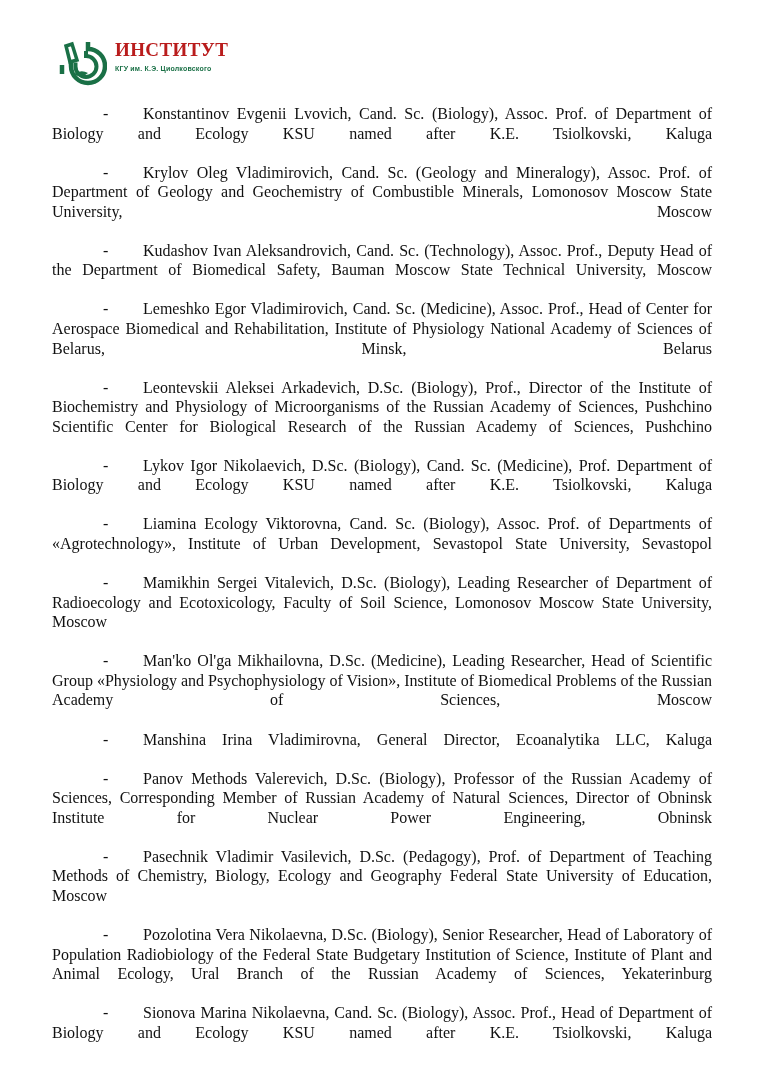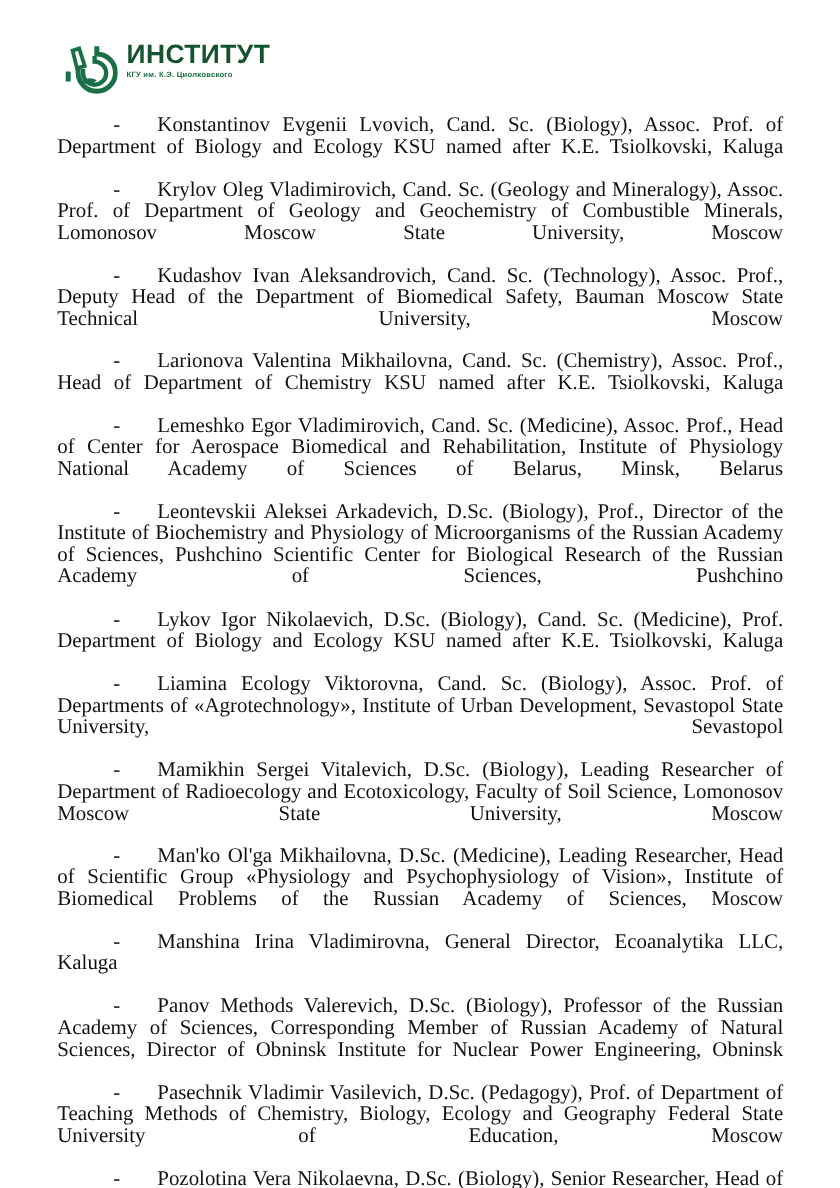--- a/index.html
+++ b/index.html
@@ -31,26 +31,26 @@
     flex: 0 0 auto;
     display: block;
   }
   .logo-text-block {
     display: flex;
     flex-direction: column;
     justify-content: flex-start;
     padding-top: 1px;
   }
   .logo-line {
-    font-family: Liberation Sans, sans-serif;
+    font-family: Liberation Serif, serif;
     font-weight: bold;
-    font-size: 24px;
+    font-size: 19px;
     line-height: 21px;
     letter-spacing: 0.4px;
-    color: #14532d;
+    color: #b91c1c;
     white-space: nowrap;
   }
   .logo-sub {
     font-family: "Liberation Sans", "DejaVu Sans", sans-serif;
     font-weight: bold;
     font-size: 7px;
     line-height: 11px;
     letter-spacing: 0.2px;
     color: #1a7046;
     margin-top: 3px;
@@ -60,21 +60,21 @@
   
   .doc-body {
     position: absolute;
     left: 52px;
     top: 104px;
     width: 660px;
   }
   p.entry {
     margin: 0;
     padding: 0;
-    font-size: 19px;
+    font-size: 16px;
     line-height: 19.55px;
     text-align: justify;
     text-indent: 0;
     hyphens: none;
   }
   p.entry .bullet-dash {
     display: inline-block;
     width: 40px;
     text-indent: 0;
   }
@@ -110,21 +110,20 @@
   <div class="logo-text-block">
     <div class="logo-line">ИНСТИТУТ</div>
     <div class="logo-sub">КГУ им. К.Э. Циолковского</div>
   </div>
 </div>
 
 <div class="doc-body">
   <p class="entry"><span class="lead-space"></span><span class="bullet-dash">-</span><span>Konstantinov Evgenii Lvovich, Cand. Sc. (Biology), Assoc. Prof. of Department of Biology and Ecology KSU named after K.E. Tsiolkovski, Kaluga</span></p>
   <p class="entry"><span class="lead-space"></span><span class="bullet-dash">-</span><span>Krylov Oleg Vladimirovich, Cand. Sc. (Geology and Mineralogy), Assoc. Prof. of Department of Geology and Geochemistry of Combustible Minerals, Lomonosov Moscow State University, Moscow</span></p>
   <p class="entry"><span class="lead-space"></span><span class="bullet-dash">-</span><span>Kudashov Ivan Aleksandrovich, Cand. Sc. (Technology), Assoc. Prof., Deputy Head of the Department of Biomedical Safety, Bauman Moscow State Technical University, Moscow</span></p>
-  <p class="entry"><span class="lead-space"></span><span class="bullet-dash">-</span><span>Larionova Valentina Mikhailovna, Cand. Sc. (Chemistry), Assoc. Prof., Head of Department of Chemistry KSU named after K.E. Tsiolkovski, Kaluga</span></p>
   <p class="entry"><span class="lead-space"></span><span class="bullet-dash">-</span><span>Lemeshko Egor Vladimirovich, Cand. Sc. (Medicine), Assoc. Prof., Head of Center for Aerospace Biomedical and Rehabilitation, Institute of Physiology National Academy of Sciences of Belarus, Minsk, Belarus</span></p>
   <p class="entry"><span class="lead-space"></span><span class="bullet-dash">-</span><span>Leontevskii Aleksei Arkadevich, D.Sc. (Biology), Prof., Director of the Institute of Biochemistry and Physiology of Microorganisms of the Russian Academy of Sciences, Pushchino Scientific Center for Biological Research of the Russian Academy of Sciences, Pushchino</span></p>
   <p class="entry"><span class="lead-space"></span><span class="bullet-dash">-</span><span>Lykov Igor Nikolaevich, D.Sc. (Biology), Cand. Sc. (Medicine), Prof. Department of Biology and Ecology KSU named after K.E. Tsiolkovski, Kaluga</span></p>
   <p class="entry"><span class="lead-space"></span><span class="bullet-dash">-</span><span>Liamina Ecology Viktorovna, Cand. Sc. (Biology), Assoc. Prof. of Departments of «Agrotechnology», Institute of Urban Development, Sevastopol State University, Sevastopol</span></p>
   <p class="entry"><span class="lead-space"></span><span class="bullet-dash">-</span><span>Mamikhin Sergei Vitalevich, D.Sc. (Biology), Leading Researcher of Department of Radioecology and Ecotoxicology, Faculty of Soil Science, Lomonosov Moscow State University, Moscow</span></p>
   <p class="entry"><span class="lead-space"></span><span class="bullet-dash">-</span><span>Man'ko Ol'ga Mikhailovna, D.Sc. (Medicine), Leading Researcher, Head of Scientific Group «Physiology and Psychophysiology of Vision», Institute of Biomedical Problems of the Russian Academy of Sciences, Moscow</span></p>
   <p class="entry"><span class="lead-space"></span><span class="bullet-dash">-</span><span>Manshina Irina Vladimirovna, General Director, Ecoanalytika LLC, Kaluga</span></p>
   <p class="entry"><span class="lead-space"></span><span class="bullet-dash">-</span><span>Panov Methods Valerevich, D.Sc. (Biology), Professor of the Russian Academy of Sciences, Corresponding Member of Russian Academy of Natural Sciences, Director of Obninsk Institute for Nuclear Power Engineering, Obninsk</span></p>
   <p class="entry"><span class="lead-space"></span><span class="bullet-dash">-</span><span>Pasechnik Vladimir Vasilevich, D.Sc. (Pedagogy), Prof. of Department of Teaching Methods of Chemistry, Biology, Ecology and Geography Federal State University of Education, Moscow</span></p>
   <p class="entry"><span class="lead-space"></span><span class="bullet-dash">-</span><span>Pozolotina Vera Nikolaevna, D.Sc. (Biology), Senior Researcher, Head of Laboratory of Population Radiobiology of the Federal State Budgetary Institution of Science, Institute of Plant and Animal Ecology, Ural Branch of the Russian Academy of Sciences, Yekaterinburg</span></p>

